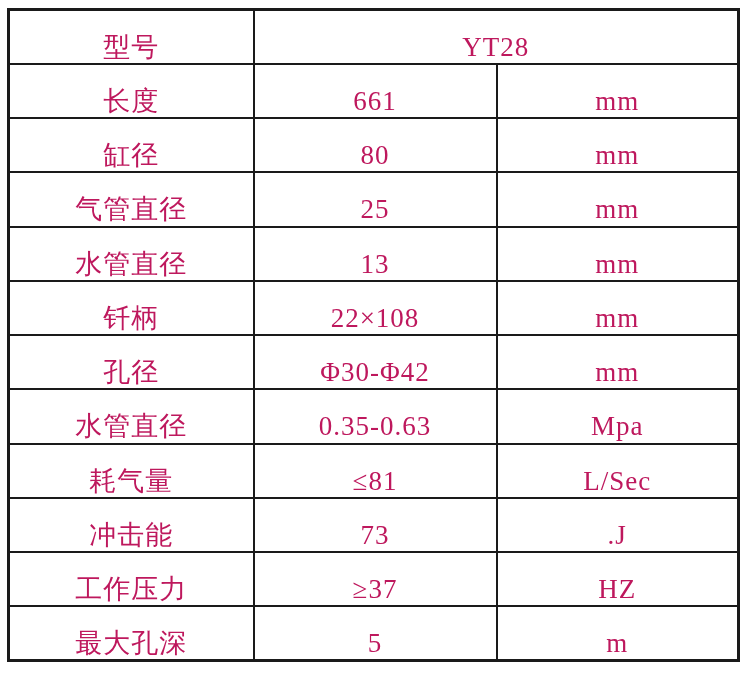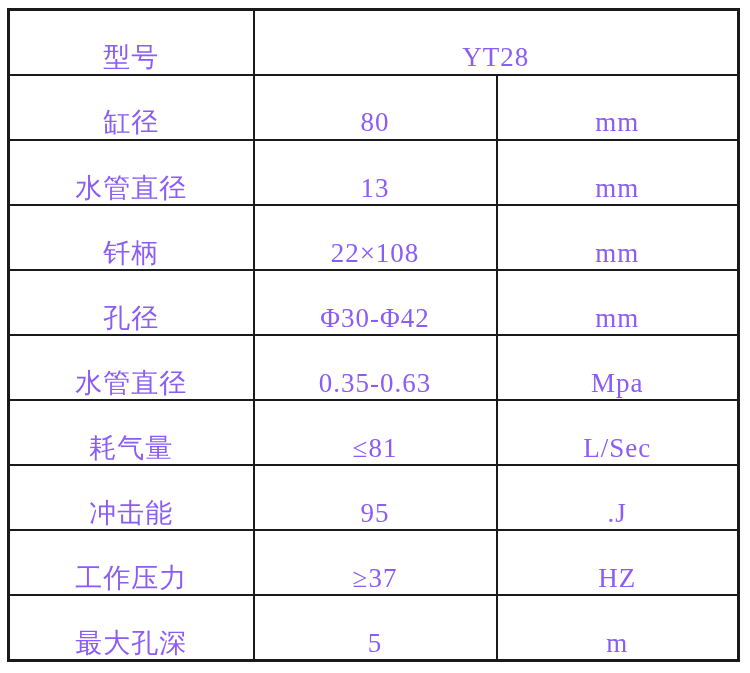--- a/index.html
+++ b/index.html
@@ -24,21 +24,21 @@
     table-layout: fixed;
     border: 3px solid #1a1a1a;
   }
   table.spec-table td {
     border: 2px solid #1a1a1a;
     text-align: center;
     vertical-align: bottom;
     padding: 0 0 1px 0;
     font-size: 27px;
     line-height: 1.12;
-    color: #8b5cf6;
+    color: #be185d;
     letter-spacing: 1px;
     overflow: hidden;
     white-space: nowrap;
   }
   table.spec-table tr {
     height: 43.6px;
   }
   col.c1 { width: 245px; }
   col.c2 { width: 243px; }
   col.c3 { width: 242px; }
@@ -51,22 +51,32 @@
     <col class="c1">
       <col class="c2">
       <col class="c3">
   </colgroup>
   <tbody>
     <tr>
       <td>型号</td>
       <td colspan="2">YT28</td>
     </tr>
     <tr>
+      <td>长度</td>
+      <td>661</td>
+      <td>mm</td>
+    </tr>
+    <tr>
       <td>缸径</td>
       <td>80</td>
+      <td>mm</td>
+    </tr>
+    <tr>
+      <td>气管直径</td>
+      <td>25</td>
       <td>mm</td>
     </tr>
     <tr>
       <td>水管直径</td>
       <td>13</td>
       <td>mm</td>
     </tr>
     <tr>
       <td>钎柄</td>
       <td>22×108</td>
@@ -82,21 +92,21 @@
       <td>0.35-0.63</td>
       <td>Mpa</td>
     </tr>
     <tr>
       <td>耗气量</td>
       <td>≤81</td>
       <td>L/Sec</td>
     </tr>
     <tr>
       <td>冲击能</td>
-      <td>95</td>
+      <td>73</td>
       <td>.J</td>
     </tr>
     <tr>
       <td>工作压力</td>
       <td>≥37</td>
       <td>HZ</td>
     </tr>
     <tr>
       <td>最大孔深</td>
       <td>5</td>

